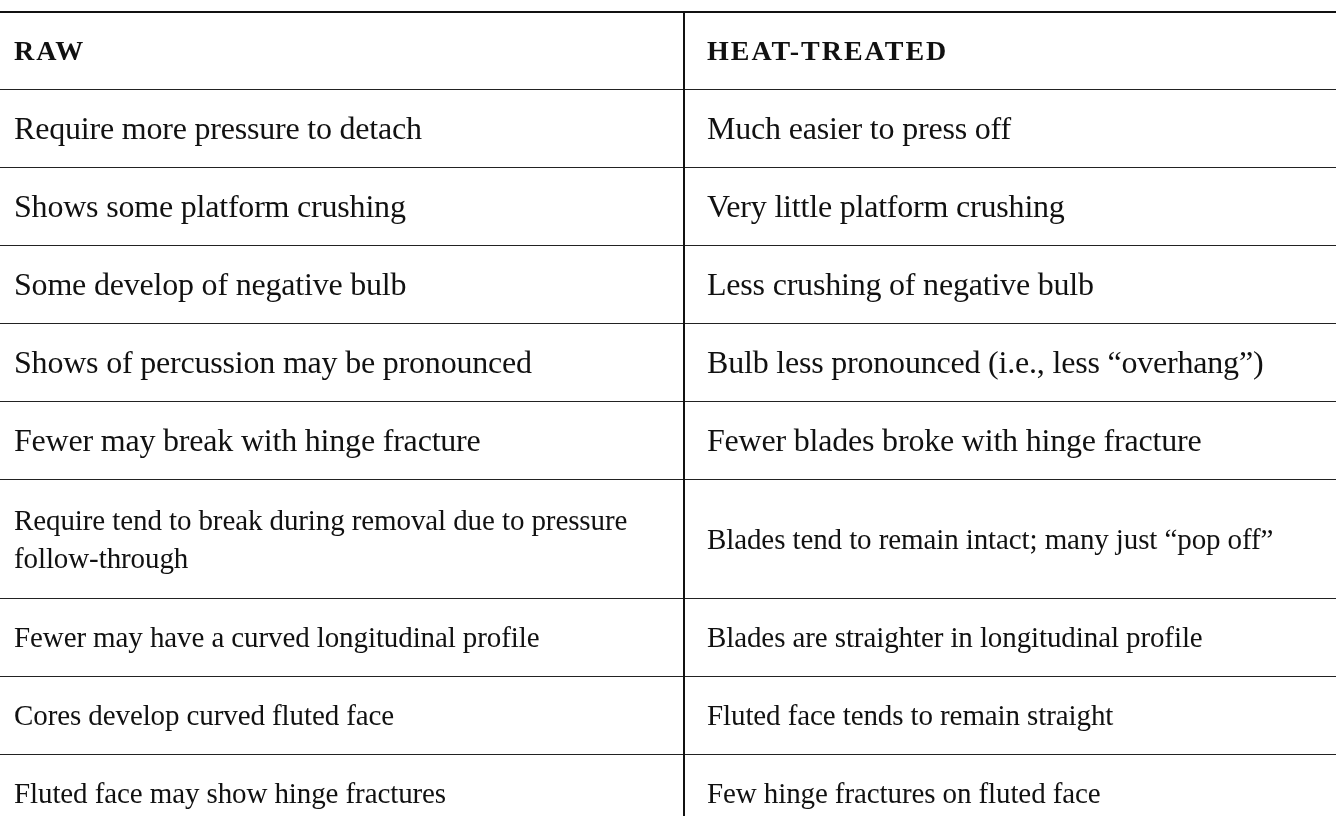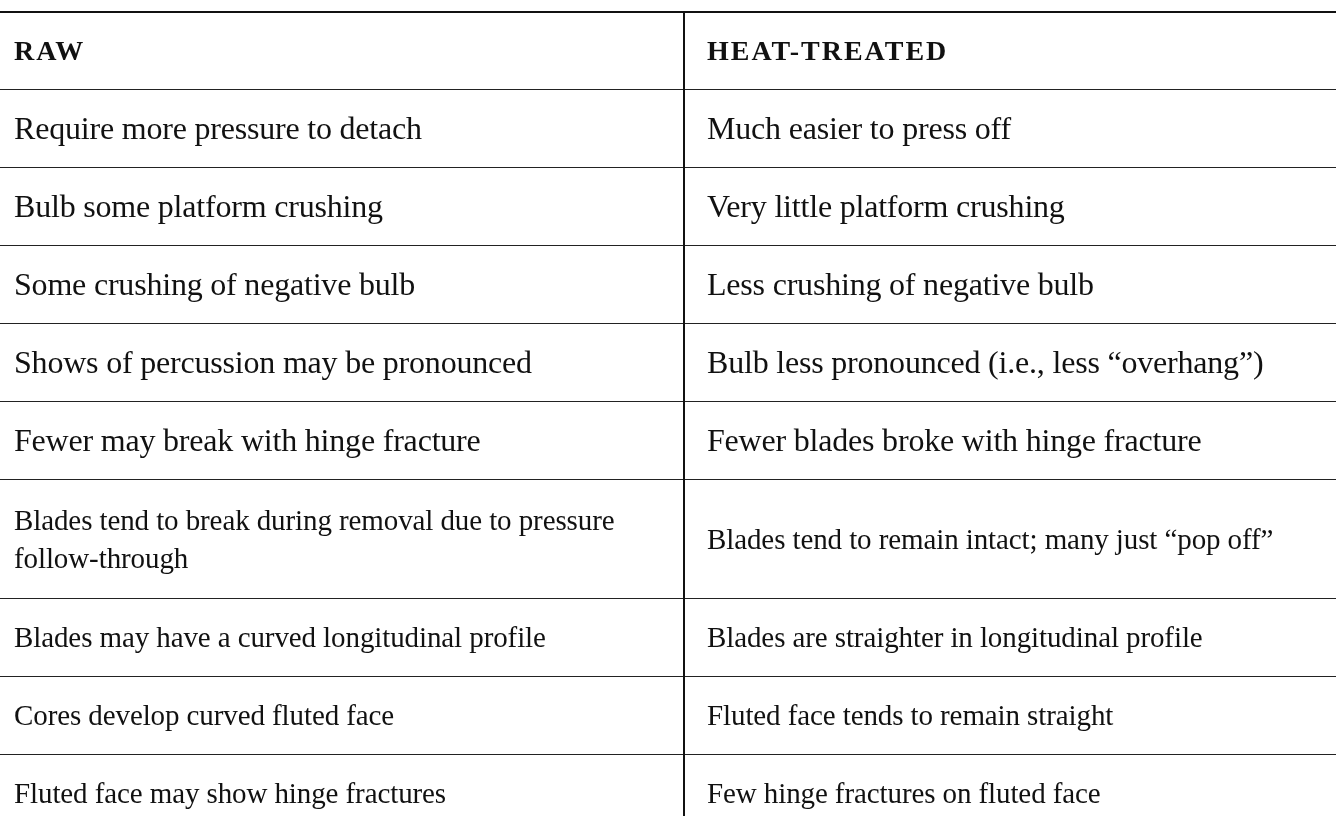--- a/index.html
+++ b/index.html
@@ -64,41 +64,41 @@
       <th class="left">RAW</th>
       <th class="right">HEAT-TREATED</th>
     </tr>
   </thead>
   <tbody>
     <tr class="garamond">
       <td class="left">Require more pressure to detach</td>
       <td class="right">Much easier to press off</td>
     </tr>
     <tr class="garamond">
-      <td class="left">Bulb some platform crushing</td>
+      <td class="left">Shows some platform crushing</td>
       <td class="right">Very little platform crushing</td>
     </tr>
     <tr class="garamond">
-      <td class="left">Some crushing of negative bulb</td>
+      <td class="left">Some develop of negative bulb</td>
       <td class="right">Less crushing of negative bulb</td>
     </tr>
     <tr class="garamond">
       <td class="left">Shows of percussion may be pronounced</td>
       <td class="right">Bulb less pronounced (i.e., less “overhang”)</td>
     </tr>
     <tr class="garamond">
       <td class="left">Fewer may break with hinge fracture</td>
       <td class="right">Fewer blades broke with hinge fracture</td>
     </tr>
     <tr class="times tall">
-      <td class="left">Blades tend to break during removal due to pressure follow-through</td>
+      <td class="left">Require tend to break during removal due to pressure follow-through</td>
       <td class="right">Blades tend to remain intact; many just “pop off”</td>
     </tr>
     <tr class="times">
-      <td class="left">Blades may have a curved longitudinal profile</td>
+      <td class="left">Fewer may have a curved longitudinal profile</td>
       <td class="right">Blades are straighter in longitudinal profile</td>
     </tr>
     <tr class="times">
       <td class="left">Cores develop curved fluted face</td>
       <td class="right">Fluted face tends to remain straight</td>
     </tr>
     <tr class="times">
       <td class="left">Fluted face may show hinge fractures</td>
       <td class="right">Few hinge fractures on fluted face</td>
     </tr>

